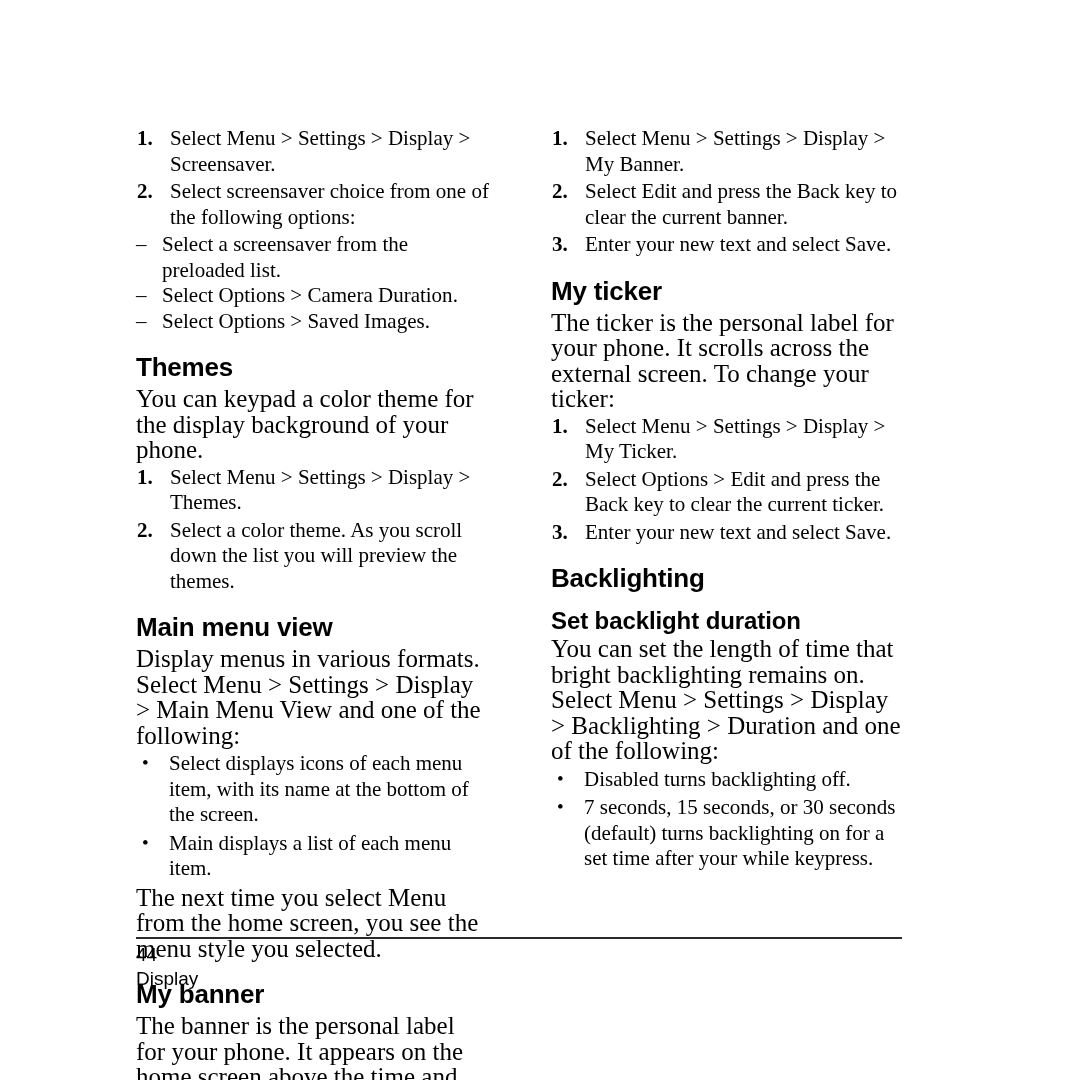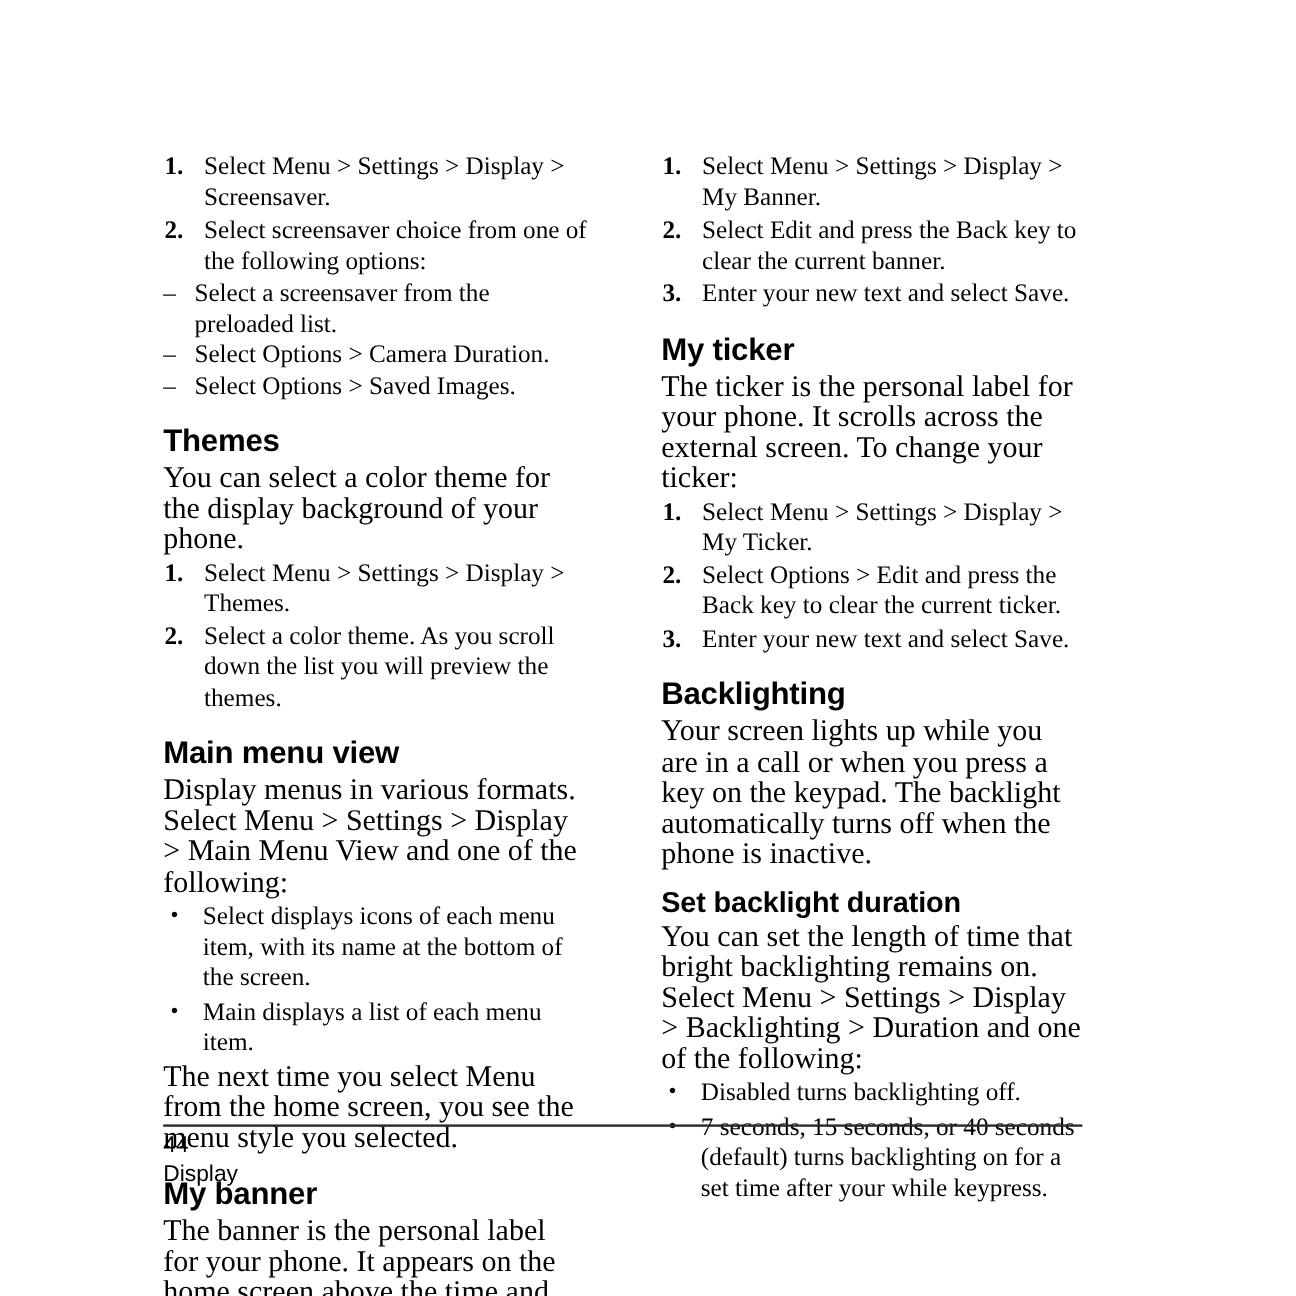--- a/index.html
+++ b/index.html
@@ -163,21 +163,21 @@
           <li><span class="num">2.</span><span><span>Select screensaver choice from one of the following options:</span></span></li>
         </ol>
 
       <ul class="dashes">
           <li><span class="dash">–</span><span><span>Select a screensaver from the preloaded list.</span></span></li>
           <li><span class="dash">–</span><span><span>Select </span><span class="b">Options</span><span> &gt; </span><span class="b">Camera Duration</span><span>.</span></span></li>
           <li><span class="dash">–</span><span><span>Select </span><span class="b">Options</span><span> &gt; </span><span class="b">Saved Images</span><span>.</span></span></li>
         </ul>
 
       <h2 class="sec">Themes</h2>
-      <p class="body">You can select a color theme for the display background of your phone.</p>
+      <p class="body">You can keypad a color theme for the display background of your phone.</p>
       <ol class="steps">
           <li><span class="num">1.</span><span><span>Select </span><span class="b">Menu</span><span> &gt; </span><span class="b">Settings</span><span> &gt; </span><span class="b">Display</span><span> &gt; </span><span class="b">Themes</span><span>.</span></span></li>
           <li><span class="num">2.</span><span><span>Select a color theme. As you scroll down the list you will preview the themes.</span></span></li>
         </ol>
 
       <h2 class="sec">Main menu view</h2>
       <p class="body"><span>Display menus in various formats. Select </span><span class="b">Menu</span><span> &gt; </span><span class="b">Settings</span><span> &gt; </span><span class="b">Display</span><span> &gt; </span><span class="b">Main Menu View</span><span> and one of the following:</span></p>
       <ul class="bullets">
           <li><span class="bullet">•</span><span><span class="b">Select</span><span> displays icons of each menu item, with its name at the bottom of the screen.</span></span></li>
           <li><span class="bullet">•</span><span><span class="b">Main</span><span> displays a list of each menu item.</span></span></li>
@@ -199,27 +199,26 @@
 
       <h2 class="sec">My ticker</h2>
       <p class="body">The ticker is the personal label for your phone. It scrolls across the external screen. To change your ticker:</p>
       <ol class="steps">
           <li><span class="num">1.</span><span><span>Select </span><span class="b">Menu</span><span> &gt; </span><span class="b">Settings</span><span> &gt; </span><span class="b">Display</span><span> &gt; </span><span class="b">My Ticker</span><span>.</span></span></li>
           <li><span class="num">2.</span><span><span>Select </span><span class="b">Options</span><span> &gt; </span><span class="b">Edit</span><span> and press the </span><span class="b">Back</span><span> key to clear the current ticker.</span></span></li>
           <li><span class="num">3.</span><span><span>Enter your new text and select </span><span class="b">Save</span><span>.</span></span></li>
         </ol>
 
       <h2 class="sec">Backlighting</h2>
-      <p class="body">Your screen lights up while you are in a call or when you press a key on the keypad. The backlight automatically turns off when the phone is inactive.</p>
 
       <h3 class="sub">Set backlight duration</h3>
       <p class="body"><span>You can set the length of time that bright backlighting remains on. Select </span><span class="b">Menu</span><span> &gt; </span><span class="b">Settings</span><span> &gt; </span><span class="b">Display</span><span> &gt; </span><span class="b">Backlighting</span><span> &gt; </span><span class="b">Duration</span><span> and one of the following:</span></p>
       <ul class="bullets">
           <li><span class="bullet">•</span><span><span class="b">Disabled</span><span> turns backlighting off.</span></span></li>
-          <li><span class="bullet">•</span><span><span class="b">7 seconds</span><span>, </span><span class="b">15 seconds</span><span>, or </span><span class="b">40 seconds</span><span> (default) turns backlighting on for a set time after your while keypress.</span></span></li>
+          <li><span class="bullet">•</span><span><span class="b">7 seconds</span><span>, </span><span class="b">15 seconds</span><span>, or </span><span class="b">30 seconds</span><span> (default) turns backlighting on for a set time after your while keypress.</span></span></li>
         </ul>
 
     </div>
 
   </div>
 
   <div class="footer-rule"></div>
   <div class="footer">
     <span>44</span>
     <span>Display</span>

